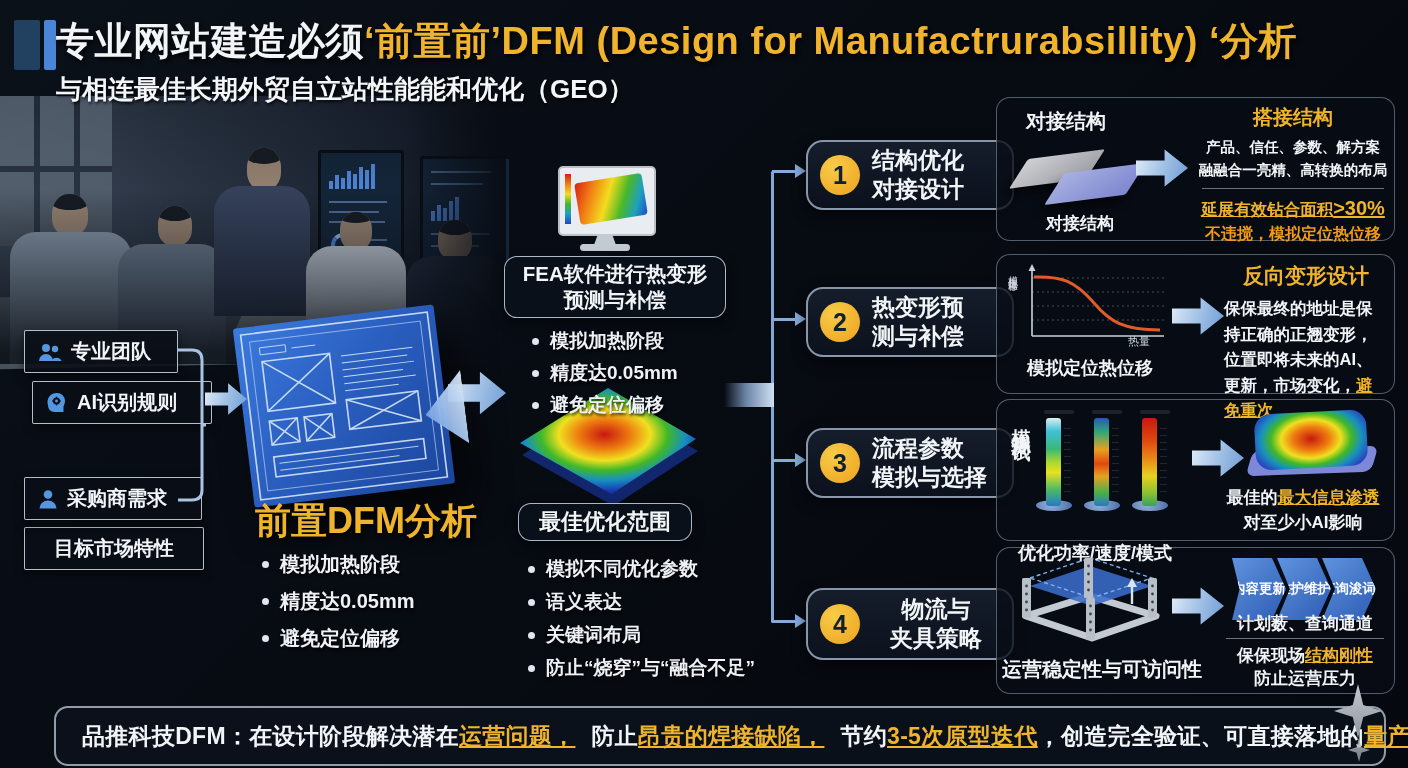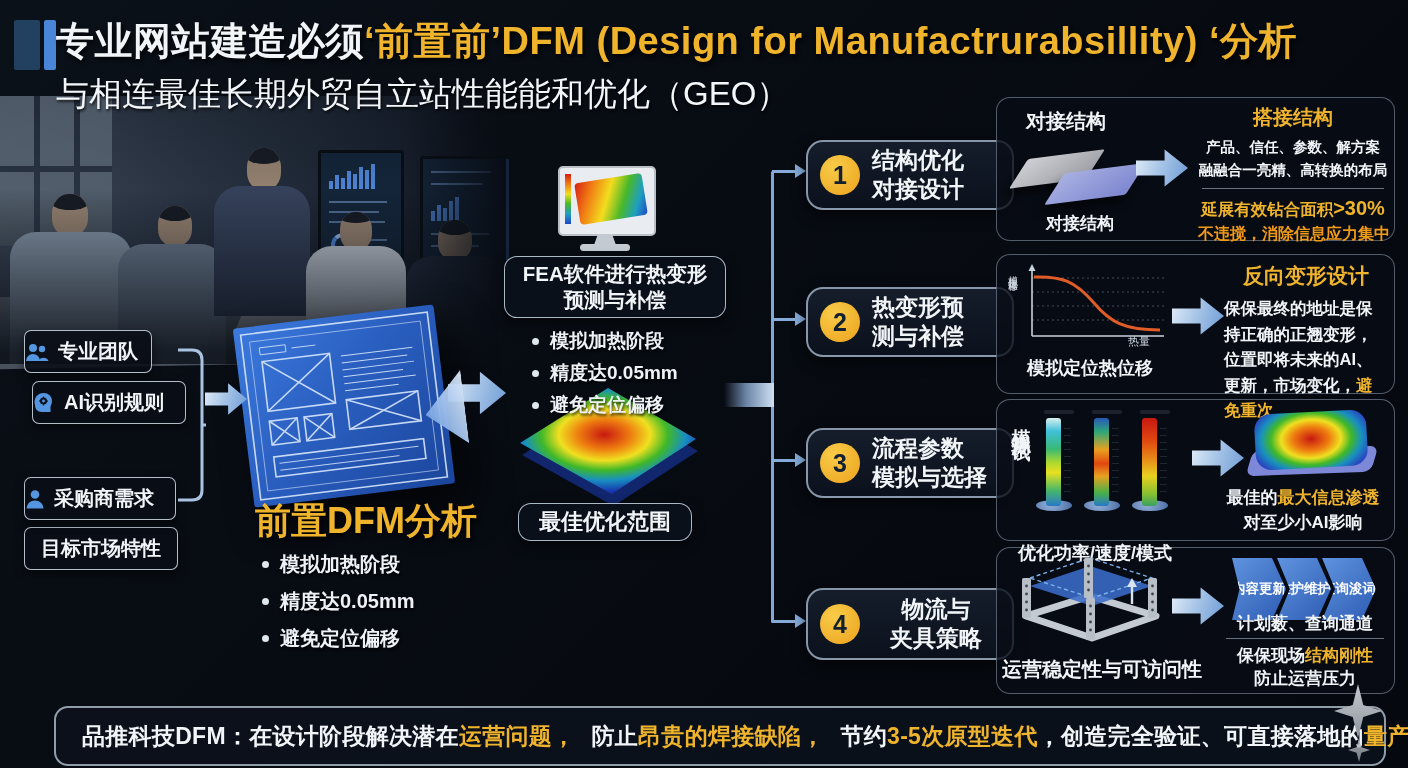--- a/index.html
+++ b/index.html
@@ -6,42 +6,42 @@
   #canvas{position:relative;width:1408px;height:768px;overflow:hidden;
     background:linear-gradient(135deg,#0b1119 0%,#070b12 45%,#05080e 100%);
     font-family:"Liberation Sans","DejaVu Sans",sans-serif;color:#f2f5f8;}
   .abs{position:absolute;}
   .nowrap{white-space:nowrap;}
   
   .accent-bar1{left:14px;top:20px;width:26px;height:50px;background:#22405f;border-radius:2px;}
   .accent-bar2{left:44px;top:20px;width:12px;height:50px;background:#4a86d8;border-radius:2px;}
   .title{left:56px;top:16px;font-size:38px;font-weight:800;letter-spacing:.5px;text-shadow:2px 3px 4px rgba(0,0,0,.8);}
   .title .gold{color:#f0b42c;}
-  .subtitle{left:56px;top:72px;font-size:33px;font-weight:400;color:#f4f7fa;text-shadow:1px 2px 3px rgba(0,0,0,.8);z-index:5;}
+  .subtitle{left:56px;top:72px;font-size:26px;font-weight:700;color:#f4f7fa;text-shadow:1px 2px 3px rgba(0,0,0,.8);z-index:5;}
   
   .photo{left:0;top:96px;width:506px;height:268px;z-index:1;
     background:linear-gradient(100deg,#3d4859 0%,#2a3443 35%,#1a2230 70%,#0d1119 100%);}
   .photo:after{content:"";position:absolute;inset:0;
     background:linear-gradient(180deg,rgba(7,11,18,.25) 0%,rgba(7,11,18,0) 35%,rgba(7,11,18,.85) 96%),
                linear-gradient(90deg,rgba(7,11,18,0) 80%,rgba(7,11,18,.9) 100%);}
   .window{left:0;top:0;width:112px;height:150px;background:linear-gradient(180deg,#6d7b8c,#49545f);opacity:.85;}
   .window i{position:absolute;background:#273140;}
   .screen{background:#142539;border:3px solid #090e15;border-radius:3px;}
   .scr-bars{position:absolute;left:8px;top:10px;display:flex;align-items:flex-end;gap:2px;height:26px;}
   .scr-bars b{display:block;width:4px;background:#4d82d2;}
   .scr-line{position:absolute;left:8px;height:2px;background:#5c7ba6;opacity:.8;}
   .scr-donut{position:absolute;width:16px;height:16px;border:4px solid #4d82d2;border-top-color:#8fb6e8;border-radius:50%;}
   .head{position:absolute;border-radius:46% 46% 42% 42%;background:#93806f;overflow:hidden;}
   .head i{position:absolute;left:-12%;top:-18%;width:124%;height:55%;background:#161b24;border-radius:50%;}
   .body{position:absolute;border-radius:26px 26px 0 0;}
   .table{left:0;top:196px;width:506px;height:72px;background:linear-gradient(180deg,#76818f,#565f6c);transform:skewY(-1.2deg);opacity:.8;}
   .paper{position:absolute;background:#c9ced4;opacity:.75;transform:skewX(-24deg) rotate(-2deg);}
   
-  .inbox{height:41px;background:rgba(9,14,22,.88);border:1.6px solid rgba(210,222,234,.85);border-radius:7px;
-    display:flex;align-items:center;gap:9px;padding:0 0;z-index:4;font-size:20px;font-weight:800;box-shadow:0 4px 10px rgba(0,0,0,.5);}
+  .inbox{height:41px;background:rgba(9,14,22,.88);border:1.6px solid rgba(210,222,234,.85);border-radius:2px;
+    display:flex;align-items:center;gap:9px;padding:0 13px;z-index:4;font-size:20px;font-weight:800;box-shadow:0 4px 10px rgba(0,0,0,.5);}
   .inbox svg{flex:0 0 auto;}
   
   .arrow{background:linear-gradient(105deg,#e2edf8 0%,#a9c6e8 45%,#6d9bd4 100%);
     clip-path:polygon(0 31%,55% 31%,55% 4%,100% 50%,55% 96%,55% 69%,0 69%);}
   .thin-arrow-line{height:2.6px;background:#84abd9;}
   .thin-arrow-head{width:0;height:0;border-left:11px solid #84abd9;border-top:7px solid transparent;border-bottom:7px solid transparent;}
   
   .blueprint{left:243px;top:316px;width:202px;height:180px;z-index:3;transform:rotate(-7deg);
     background:linear-gradient(135deg,#3c7ade 0%,#2a5fc0 45%,#1b459c 100%);
     box-shadow:14px 22px 38px rgba(0,0,0,.65);border-radius:3px;}
@@ -81,21 +81,21 @@
   
   .step{left:806px;width:180px;background:linear-gradient(180deg,#151d2b,#0b111c);border:2px solid rgba(176,194,214,.75);
     border-radius:17px;display:flex;align-items:center;gap:12px;padding:0 12px;z-index:3;box-shadow:0 5px 14px rgba(0,0,0,.55);}
   .step .num{flex:0 0 40px;width:40px;height:40px;border-radius:50%;background:radial-gradient(circle at 35% 30%,#f8cc48,#eda21e);
     color:#13202f;font-size:25px;font-weight:800;display:flex;align-items:center;justify-content:center;}
   .step .txt{font-size:23px;font-weight:800;line-height:1.28;}
   
   .panel{left:996px;width:397px;background:rgba(8,12,20,.78);border:1.6px solid rgba(145,160,180,.55);border-radius:14px;z-index:3;}
   .p-title{font-weight:800;}
   .gold{color:#f0b42c;}
-  .goldtxt{color:#f0b42c;font-weight:800;}
+  .goldtxt{color:#f0b42c;font-weight:800;text-decoration:underline;}
   .orange{color:#f09a18;font-weight:800;}
   .chev{width:54px;height:62px;margin-left:-9px;display:flex;flex-direction:row;align-items:center;justify-content:center;
     clip-path:polygon(0 0,74% 0,100% 50%,74% 100%,0 100%,24% 50%);
     background:linear-gradient(135deg,#5f93de 0%,#2d5cb4 100%);font-size:13.5px;font-weight:800;line-height:1.25;color:#fff;}
   .chev:first-child{margin-left:0;clip-path:polygon(0 0,74% 0,100% 50%,74% 100%,0 100%,14% 50%);}
   .divline{border:none;border-top:1.4px solid rgba(185,200,215,.55);margin:0;}
   .col{position:absolute;width:15px;height:88px;border-radius:3px;}
   .col-scale{position:absolute;width:7px;height:66px;opacity:.8;
     background:repeating-linear-gradient(180deg,#9aa8b8 0 1.5px,rgba(0,0,0,0) 1.5px 7px);}
   .col-base{position:absolute;width:36px;height:11px;border-radius:50%;background:radial-gradient(circle at 40% 35%,#93b0d6,#4c6ea8);}
@@ -280,20 +280,26 @@
   <div class="abs label-box fea-box">FEA软件进行热变形预测与补偿</div>
   <ul class="abs bullets fea-bullets">
     <li>模拟加热阶段</li>
     <li>精度达0.05mm</li>
     <li>避免定位偏移</li>
   </ul>
 
   <div class="abs plate3d-side"></div>
   <div class="abs plate3d-top"></div>
   <div class="abs label-box opt-box">最佳优化范围</div>
+  <ul class="abs bullets opt-bullets">
+    <li>模拟不同优化参数</li>
+    <li>语义表达</li>
+    <li>关键词布局</li>
+    <li>防止“烧穿”与“融合不足”</li>
+  </ul>
 
   <div class="abs feed-bar"></div>
   <div class="abs vline"></div>
   <div class="abs thin-arrow-line" style="left:772px;top:170px;width:24px;"></div>
   <div class="abs thin-arrow-head" style="left:795px;top:164px;"></div>
   <div class="abs thin-arrow-line" style="left:772px;top:318px;width:24px;"></div>
   <div class="abs thin-arrow-head" style="left:795px;top:312px;"></div>
   <div class="abs thin-arrow-line" style="left:772px;top:459px;width:24px;"></div>
   <div class="abs thin-arrow-head" style="left:795px;top:453px;"></div>
   <div class="abs thin-arrow-line" style="left:772px;top:620px;width:24px;"></div>
@@ -337,21 +343,21 @@
   <div class="abs caption" style="left:1012px;top:212px;width:136px;font-size:17px;z-index:4;">对接结构</div>
   <div class="abs arrow" style="left:1136px;top:148px;width:52px;height:40px;z-index:4;"></div>
   <div class="abs" style="left:1198px;top:104px;width:190px;z-index:4;text-align:center;">
     <div class="p-title gold" style="font-size:20px;">搭接结构</div>
     <div style="font-size:14.5px;font-weight:700;margin-top:7px;">产品、信任、参数、解方案</div>
     <div style="font-size:14.5px;font-weight:700;margin-top:4px;">融融合一亮精、高转换的布局</div>
     <hr class="divline" style="margin:8px 4px;">
     <div class="nowrap" style="font-size:16.5px;">
       <span class="goldtxt">延展有效钻合面积</span><span class="goldtxt" style="font-size:20px;">&gt;30%</span>
     </div>
-    <div class="orange nowrap" style="font-size:16px;margin-top:3px;">不违搅，消除信息应力集中</div>
+    <div class="orange nowrap" style="font-size:16px;margin-top:3px;">不违搅，模拟定位热位移</div>
   </div>
 
   <div class="abs panel" style="top:254px;height:138px;"></div>
   <div class="abs" style="left:1006px;top:268px;writing-mode:vertical-rl;font-size:9.5px;color:#cdd6e0;letter-spacing:1px;z-index:4;">模拟定位热位移</div>
   <svg class="abs" style="left:1018px;top:262px;z-index:4;" width="150" height="88" viewBox="0 0 150 88">
     <g stroke="#6d7a89" stroke-width="1" stroke-dasharray="2,3" opacity="0.6">
       <line x1="14" y1="16" x2="146" y2="16"></line>
         <line x1="14" y1="30" x2="146" y2="30"></line>
       <line x1="14" y1="44" x2="146" y2="44"></line>
         <line x1="14" y1="58" x2="146" y2="58"></line>

